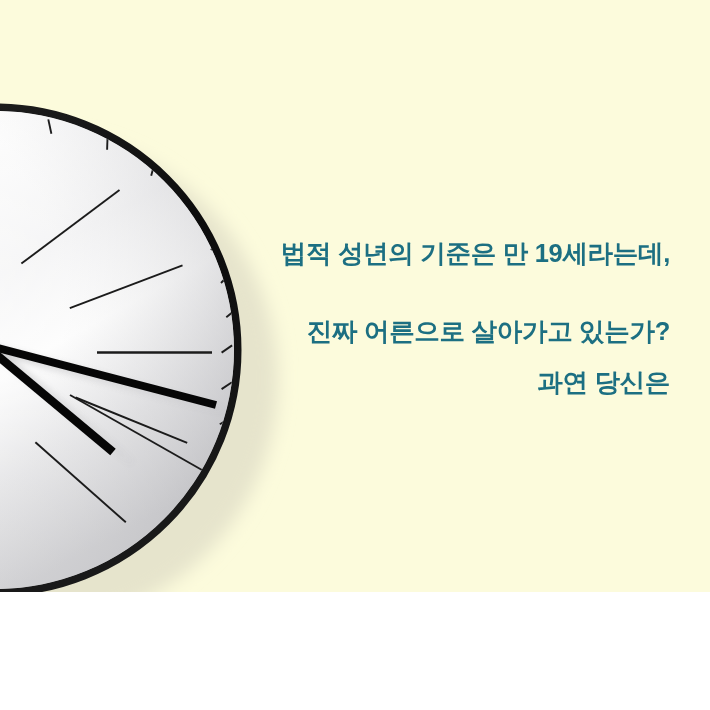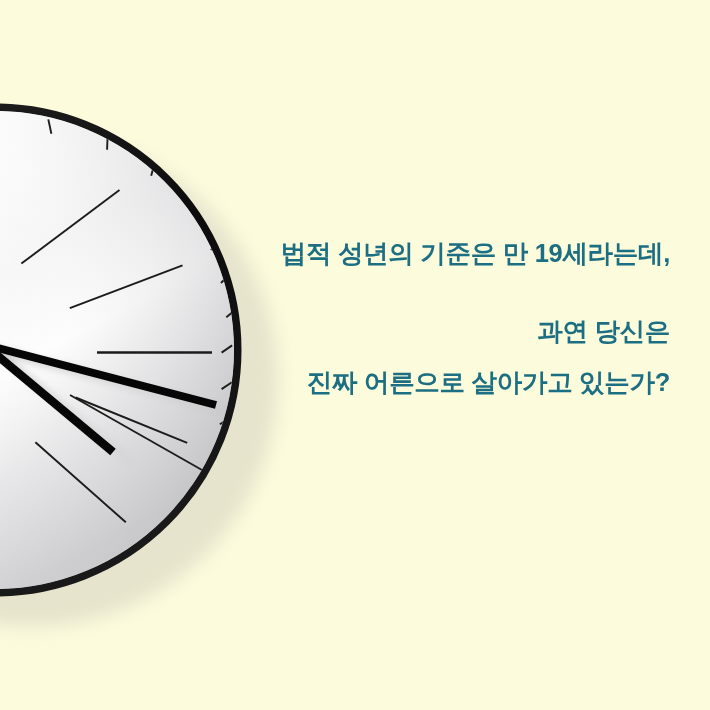--- a/index.html
+++ b/index.html
@@ -8,21 +8,21 @@
   }
   body {
     width: 710px;
     height: 710px;
     overflow: hidden;
     font-family: "Liberation Sans", sans-serif;
   }
   #canvas {
     position: relative;
     width: 710px;
-    height: 710px;
+    height: 592px;
     background: #FCFBDC;
     overflow: hidden;
   }
 
   
   #clock-art {
     position: absolute;
     left: 0;
     top: 0;
     width: 710px;
@@ -163,17 +163,17 @@
 
         <line x1="70" y1="395" x2="202" y2="470" stroke="#1C1C1C" stroke-width="1.9" stroke-linecap="butt"></line>
       </g>
 
     </g>
   </svg>
 
   <div id="quote-block">
     <span class="quote-line">법적 성년의 기준은 만 19세라는데,</span>
     <span class="quote-gap"></span>
+    <span class="quote-line">진짜 어른으로 살아가고 있는가?</span>
     <span class="quote-line">과연 당신은</span>
-    <span class="quote-line">진짜 어른으로 살아가고 있는가?</span>
   </div>
 
 </div>
 
 </body></html>

